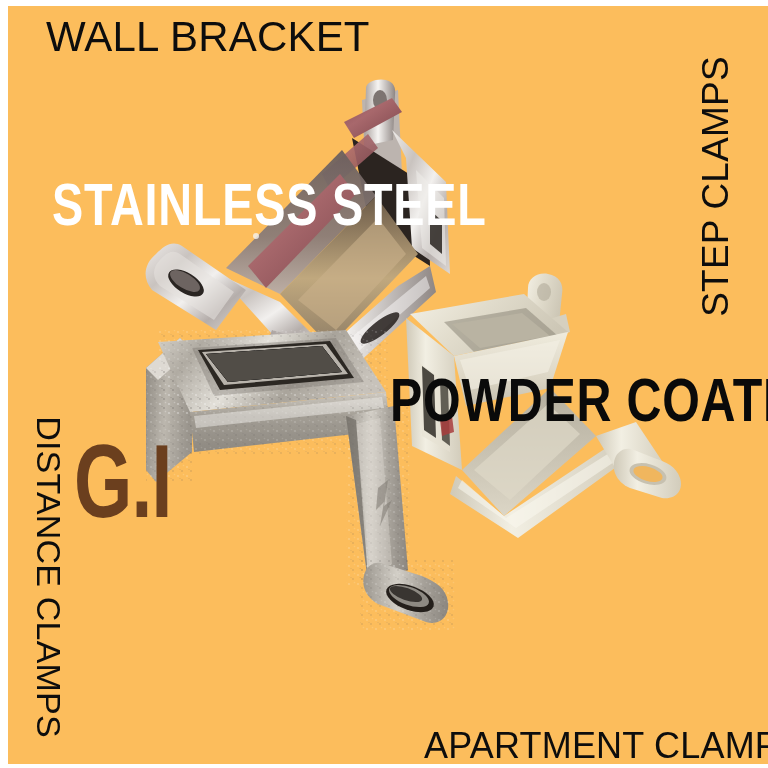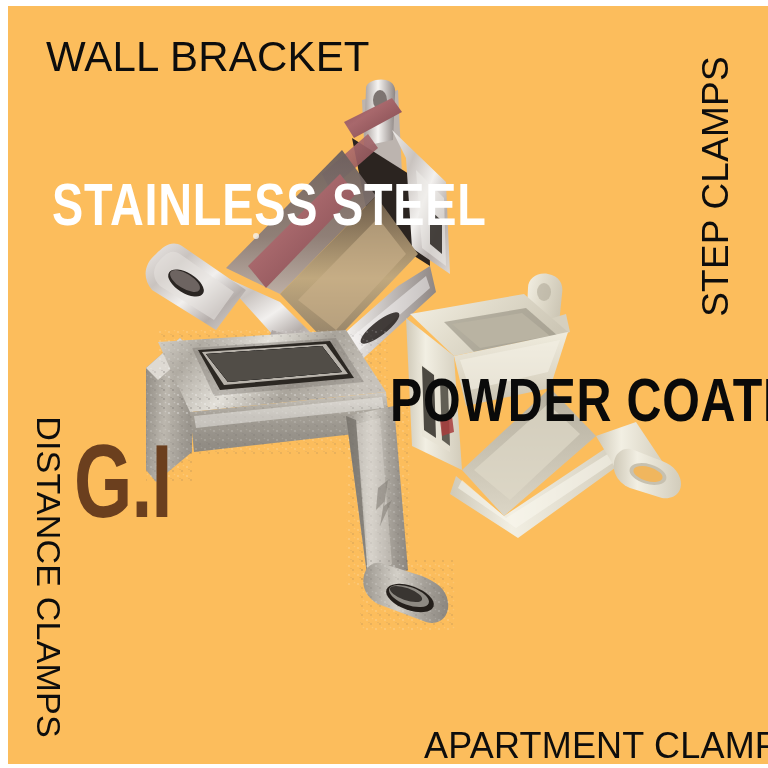--- a/index.html
+++ b/index.html
@@ -28,21 +28,21 @@
 
   
   .caption {
     position: absolute;
     color: #0d0d0d;
     font-weight: 400;
     letter-spacing: 0.2px;
     white-space: nowrap;
     line-height: 1;
   }
-  #cap-top      { left: 46px;  top: 16px;  font-size: 42px; margin-top: 20px; }
+  #cap-top      { left: 46px;  top: 16px;  font-size: 42px; }
   #cap-bottom   { left: 424px; top: 728px; font-size: 36px; }
   #cap-right {
     right: -78px;
     top: 168px;
     font-size: 37px;
     transform: rotate(-90deg);
     transform-origin: center center;
   }
   #cap-left {
     left: -112px;

